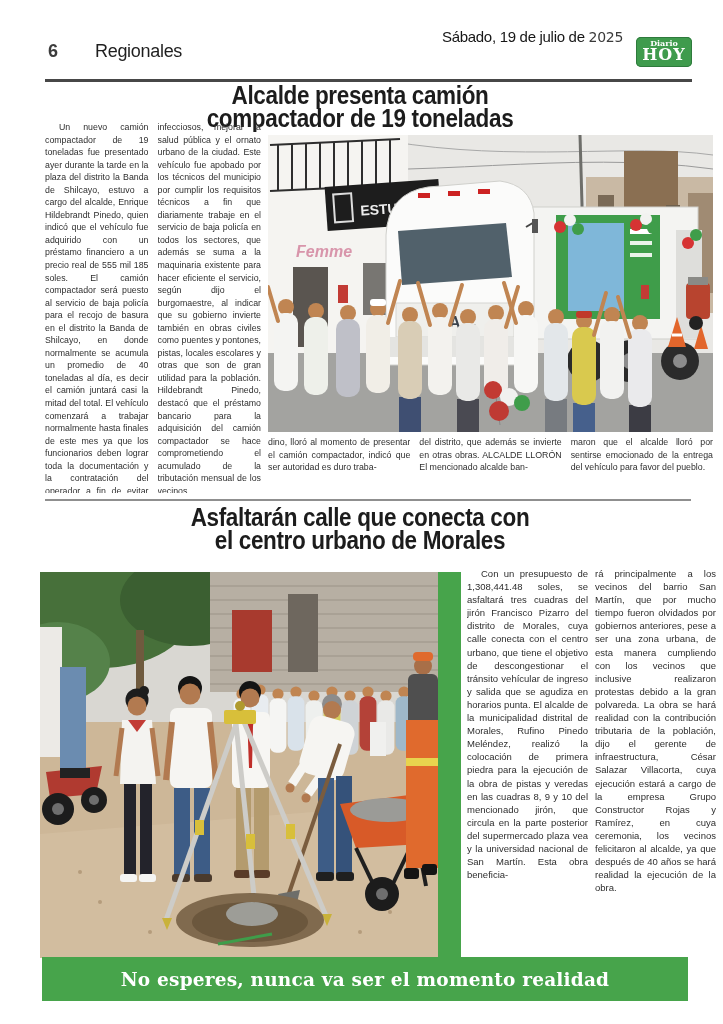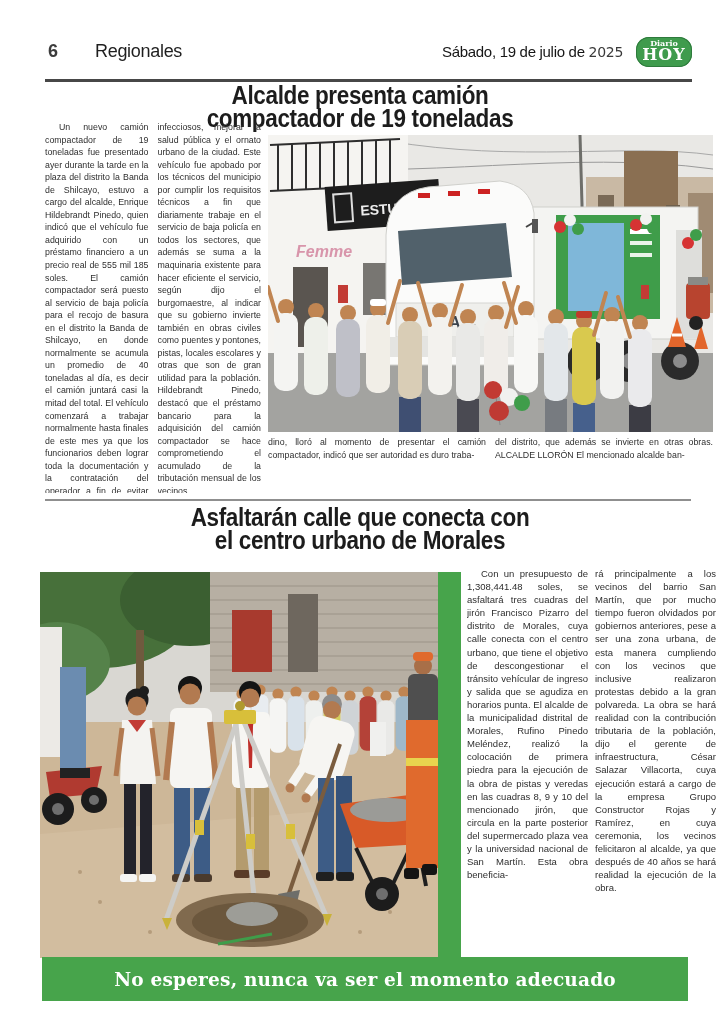--- a/index.html
+++ b/index.html
@@ -1,24 +1,24 @@
 <!DOCTYPE html>
 <html style="--green_banner: #47a44b; --green_logo: #3f9b4d; --header_rule: #474747;"><head>
 <meta charset="utf-8">
 <style>
   html,body{margin:0;padding:0;background:#fff;}
   #page{position:relative;width:723px;height:1024px;background:#fff;overflow:hidden;
         font-family:"Liberation Sans",sans-serif;color:#2b2b2b;}
   
   .pagenum{position:absolute;left:48px;top:41px;font-size:18px;font-weight:bold;color:#3c3c3c;}
   .section{position:absolute;left:95px;top:41px;font-size:18px;font-weight:normal;color:#1e1e1e;letter-spacing:-.3px;}
-  .date{position:absolute;right:100px;top:43px;font-size:15px;color:#161616;letter-spacing:-.3px;}
+  .date{position:absolute;right:100px;top:28px;font-size:15px;color:#161616;letter-spacing:-.3px;}
   .date .yr{font-weight:400;color:#3a3a3a;font-family:"DejaVu Sans",sans-serif;font-size:14px;}
   .logo{position:absolute;left:636px;top:37px;width:56px;height:30px;background:var(--green_logo,#3f9b4d);
-        border-radius:13px;text-align:center;line-height:1;box-shadow:0 0 0 1px #2e7a3c inset;}
+        border-radius:5px;text-align:center;line-height:1;box-shadow:0 0 0 1px #2e7a3c inset;}
   .logo .t{display:block;font-family:"DejaVu Serif",serif;font-weight:bold;font-size:8px;color:#fff;margin-top:2px;}
   .logo .m{display:block;font-family:"DejaVu Serif",serif;font-weight:bold;font-size:16px;color:#fff;letter-spacing:1px;text-align:center;}
   .hrule{position:absolute;left:45px;top:79px;width:647px;height:3px;background:#474747;}
   
   .headline{position:absolute;text-align:center;font-weight:bold;color:#1c1c1c;
             font-size:25px;line-height:23px;letter-spacing:-.4px;transform:scaleX(.9);}
   #h1{left:120px;top:84px;width:480px;}
   #h2{left:100px;top:506px;width:520px;}
   
   .cols{position:absolute;display:flex;}
@@ -209,20 +209,21 @@
         <circle cx="241" cy="262" r="9" fill="#f1f1ef"></circle>
         <circle cx="231" cy="276" r="10" fill="#bf3a33"></circle>
         <circle cx="254" cy="268" r="8" fill="#3f9d4a"></circle>
       </g>
     </svg>
   </div>
 
   <div id="a1-bottom" class="cols">
     <div class="col small">dino, lloró al momento de presentar el camión compactador, indicó que ser autoridad es duro traba-</div>
     <div class="col small">del distrito, que además se invierte en otras obras. ALCALDE LLORÓN El mencionado alcalde ban-</div>
+    <div class="col small">maron que el alcalde lloró por sentirse emocionado de la entrega del vehículo para favor del pueblo.</div>
   </div>
 
   <div class="sep"></div>
 
   <div id="h2" class="headline">
     <div>Asfaltarán calle que conecta con</div>
     <div>el centro urbano de Morales</div>
   </div>
 
   <div id="photo2" class="photo">
@@ -410,16 +411,16 @@
     </svg>
   </div>
   <div class="greenstripe"></div>
 
   <div id="a2-cols" class="cols">
     <div class="col mid indent">Con un presupuesto de 1,308,441.48 soles, se asfaltará tres cuadras del jirón Francisco Pizarro del distrito de Morales, cuya calle conecta con el centro urbano, que tiene el objetivo de descongestionar el tránsito vehícular de ingreso y salida que se agudiza en horarios punta. El alcalde de la municipalidad distrital de Morales, Rufino Pinedo Meléndez, realizó la colocación de primera piedra para la ejecución de la obra de pistas y veredas en las cuadras 8, 9 y 10 del mencionado jirón, que circula en la parte posterior del supermercado plaza vea y la universidad nacional de San Martín. Esta obra beneficia-</div>
     <div class="col mid">rá principalmente a los vecinos del barrio San Martín, que por mucho tiempo fueron olvidados por gobiernos anteriores, pese a ser una zona urbana, de esta manera cumpliendo con los vecinos que inclusive realizaron protestas debido a la gran polvareda. La obra se hará realidad con la contribución tributaria de la población, dijo el gerente de infraestructura, César Salazar Villacorta, cuya ejecución estará a cargo de la empresa Grupo Constructor Rojas y Ramírez, en cuya ceremonia, los vecinos felicitaron al alcalde, ya que después de 40 años se hará realidad la ejecución de la obra.</div>
   </div>
 
   <div class="banner">
-    <span>No esperes, nunca va ser el momento adecuado</span>
+    <span>No esperes, nunca va ser el momento realidad</span>
   </div>
 
 </div>
 
 </body></html>

